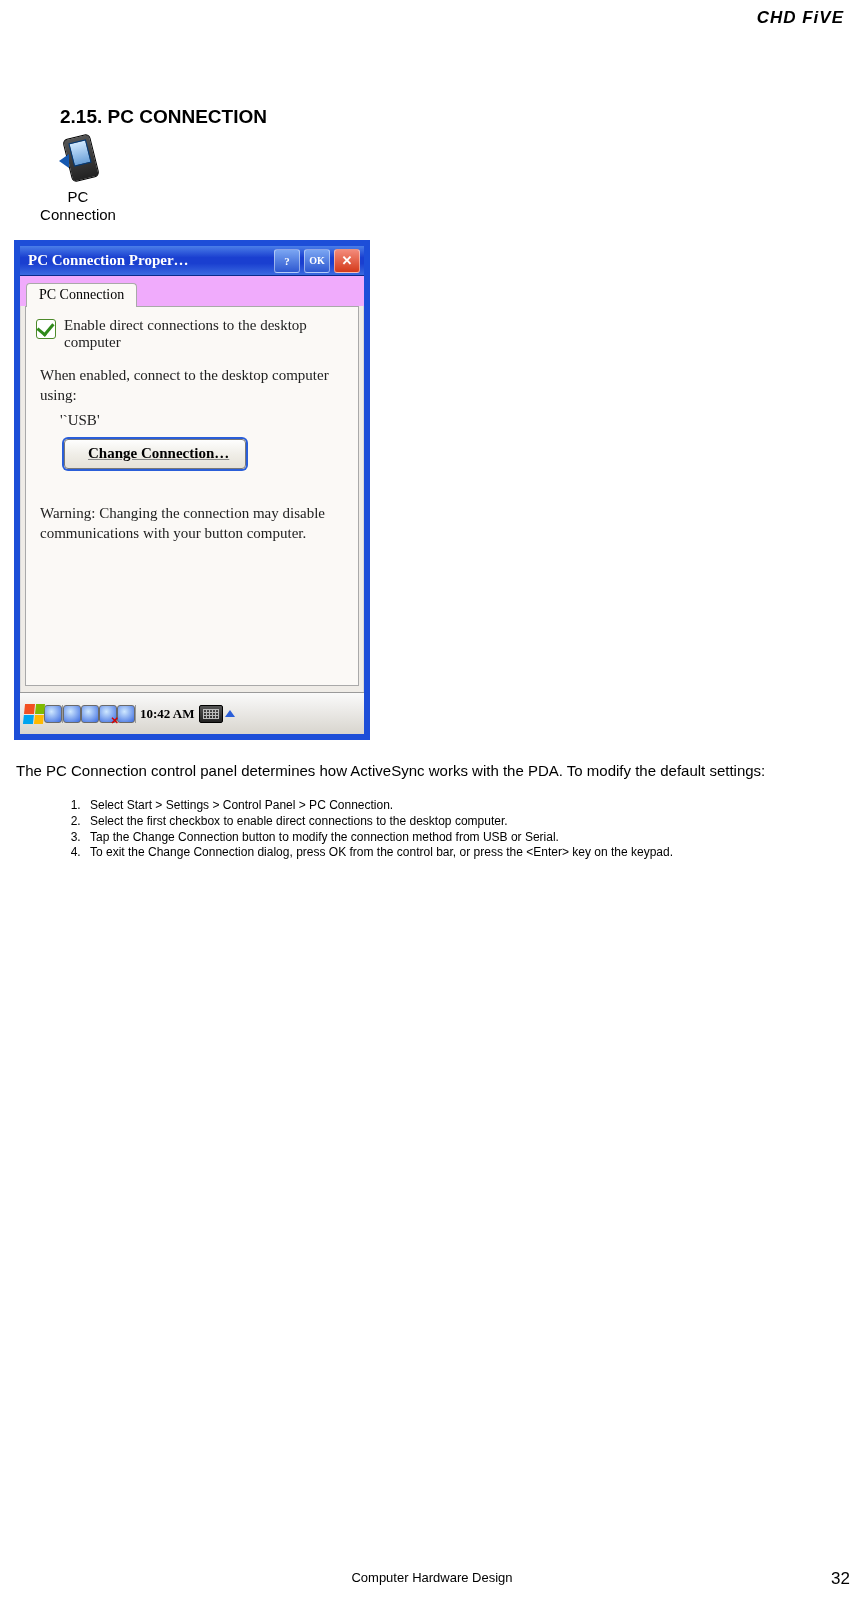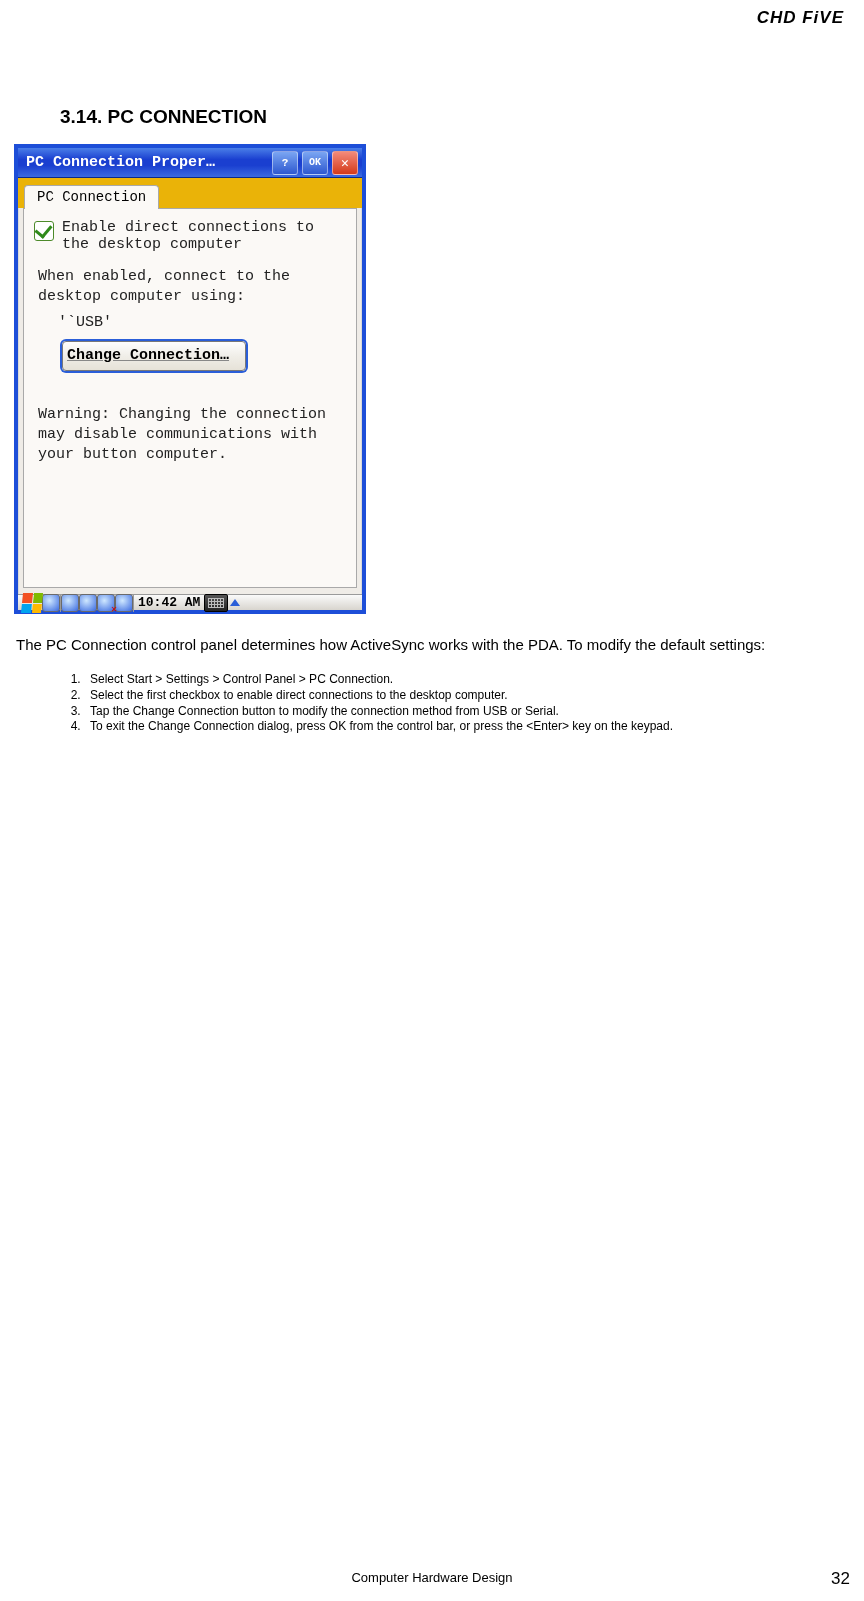--- a/index.html
+++ b/index.html
@@ -73,23 +73,23 @@
   }
   .desktop-icon-label {
     font-family: Tahoma, Arial, sans-serif;
     font-size: 15px;
     line-height: 1.2;
     color: #000;
   }
   
   .screenshot {
     width: 344px;
-    border: 4px solid #1d4ed8;
+    border: 6px solid #1d4ed8;
     margin: 16px 16px 0 0;
-    font-family: Liberation Mono, monospace;
+    font-family: Liberation Serif, serif;
     box-shadow: 0 0 0 1px #d9d9d9 inset;
     background: #efece7;
   }
   .titlebar {
     height: 30px;
     background: linear-gradient(#4a7ee8,#1a3fd0 40%,#1a3fd0 60%,#3a6ae0);
     border-bottom: 1px solid #0a2a8a;
     display: flex;
     align-items: center;
     padding: 0 4px 0 8px;
@@ -104,21 +104,21 @@
     margin-left: 4px;
     border-radius: 3px;
     display: flex; align-items: center; justify-content: center;
     font-size: 11px; font-weight: bold;
     border: 1px solid rgba(255,255,255,.45);
   }
   .tb-help { background: linear-gradient(#7aa5f2,#2e58d0); color:#fff; }
   .tb-ok   { background: linear-gradient(#7aa5f2,#2e58d0); color:#fff; font-size:10px; }
   .tb-close{ background: linear-gradient(#f38a7a,#d43a1a); color:#fff; font-size:13px; }
   .tabstrip {
-    background: #eab308;
+    background: #f0abfc;
     padding: 6px 0 0 6px;
   }
   .tab {
     display: inline-block;
     background: #fbf9f6;
     border: 1px solid #a9a9a9;
     border-bottom: none;
     padding: 3px 12px 4px 12px;
     font-size: 14px;
     border-top-left-radius: 4px;
@@ -152,38 +152,38 @@
     width: 8px; height: 12px;
     border-right: 3px solid #2f8a1a;
     border-bottom: 3px solid #2f8a1a;
     transform: rotate(40deg);
   }
   .txt-block { margin: 14px 0 0 4px; line-height: 1.35; }
   .usb-line { margin: 6px 0 0 24px; }
   .change-btn {
     margin: 10px 0 0 28px;
     display: inline-block;
-    padding: 5px 16px 6px 4px;
+    padding: 5px 16px 6px 23px;
     font-size: 15px;
     font-weight: bold;
     color: #000;
     background: linear-gradient(#fefefe,#f0eee8 50%,#e6e2d8);
     border: 1px solid #787878;
     border-radius: 4px;
     box-shadow: 0 0 0 2px #2a5ed8;
     text-decoration: underline;
     text-decoration-color: #888;
   }
   .warning-block {
     margin: 34px 0 0 4px;
     line-height: 1.35;
   }
   
   .taskbar {
-    height: 16px;
+    height: 42px;
     background: linear-gradient(#fafafa,#d8d5ce);
     border-top: 1px solid #9a9a9a;
     display: flex;
     align-items: center;
     padding: 0 4px;
     font-size: 12px;
     box-sizing: border-box;
   }
   .start-flag {
     width: 20px; height: 20px;
@@ -264,23 +264,34 @@
   }
 </style>
 </head>
 <body>
 
 <div class="page">
 
   <div class="header-right">CHD FiVE</div>
 
   <div class="section-heading">
-    <span>3.14. PC C</span><span class="sc">ONNECTION</span>
+    <span>2.15. PC C</span><span class="sc">ONNECTION</span>
   </div>
 
+  <div class="desktop-icon">
+    <div class="pda-icon">
+      <div class="pda-body"></div>
+      <div class="pda-screen"></div>
+      <div class="pda-arrow"></div>
+    </div>
+    <div class="desktop-icon-label">
+      <span>PC</span><br>
+      <span>Connection</span>
+    </div>
+  </div>
 
   <div class="screenshot">
     <div class="titlebar">
       <span class="titlebar-title">PC Connection Proper…</span>
       <div class="tb-btn tb-help">?</div>
       <div class="tb-btn tb-ok">OK</div>
       <div class="tb-btn tb-close">✕</div>
     </div>
     <div class="tabstrip">
       <div class="tab">PC Connection</div>

